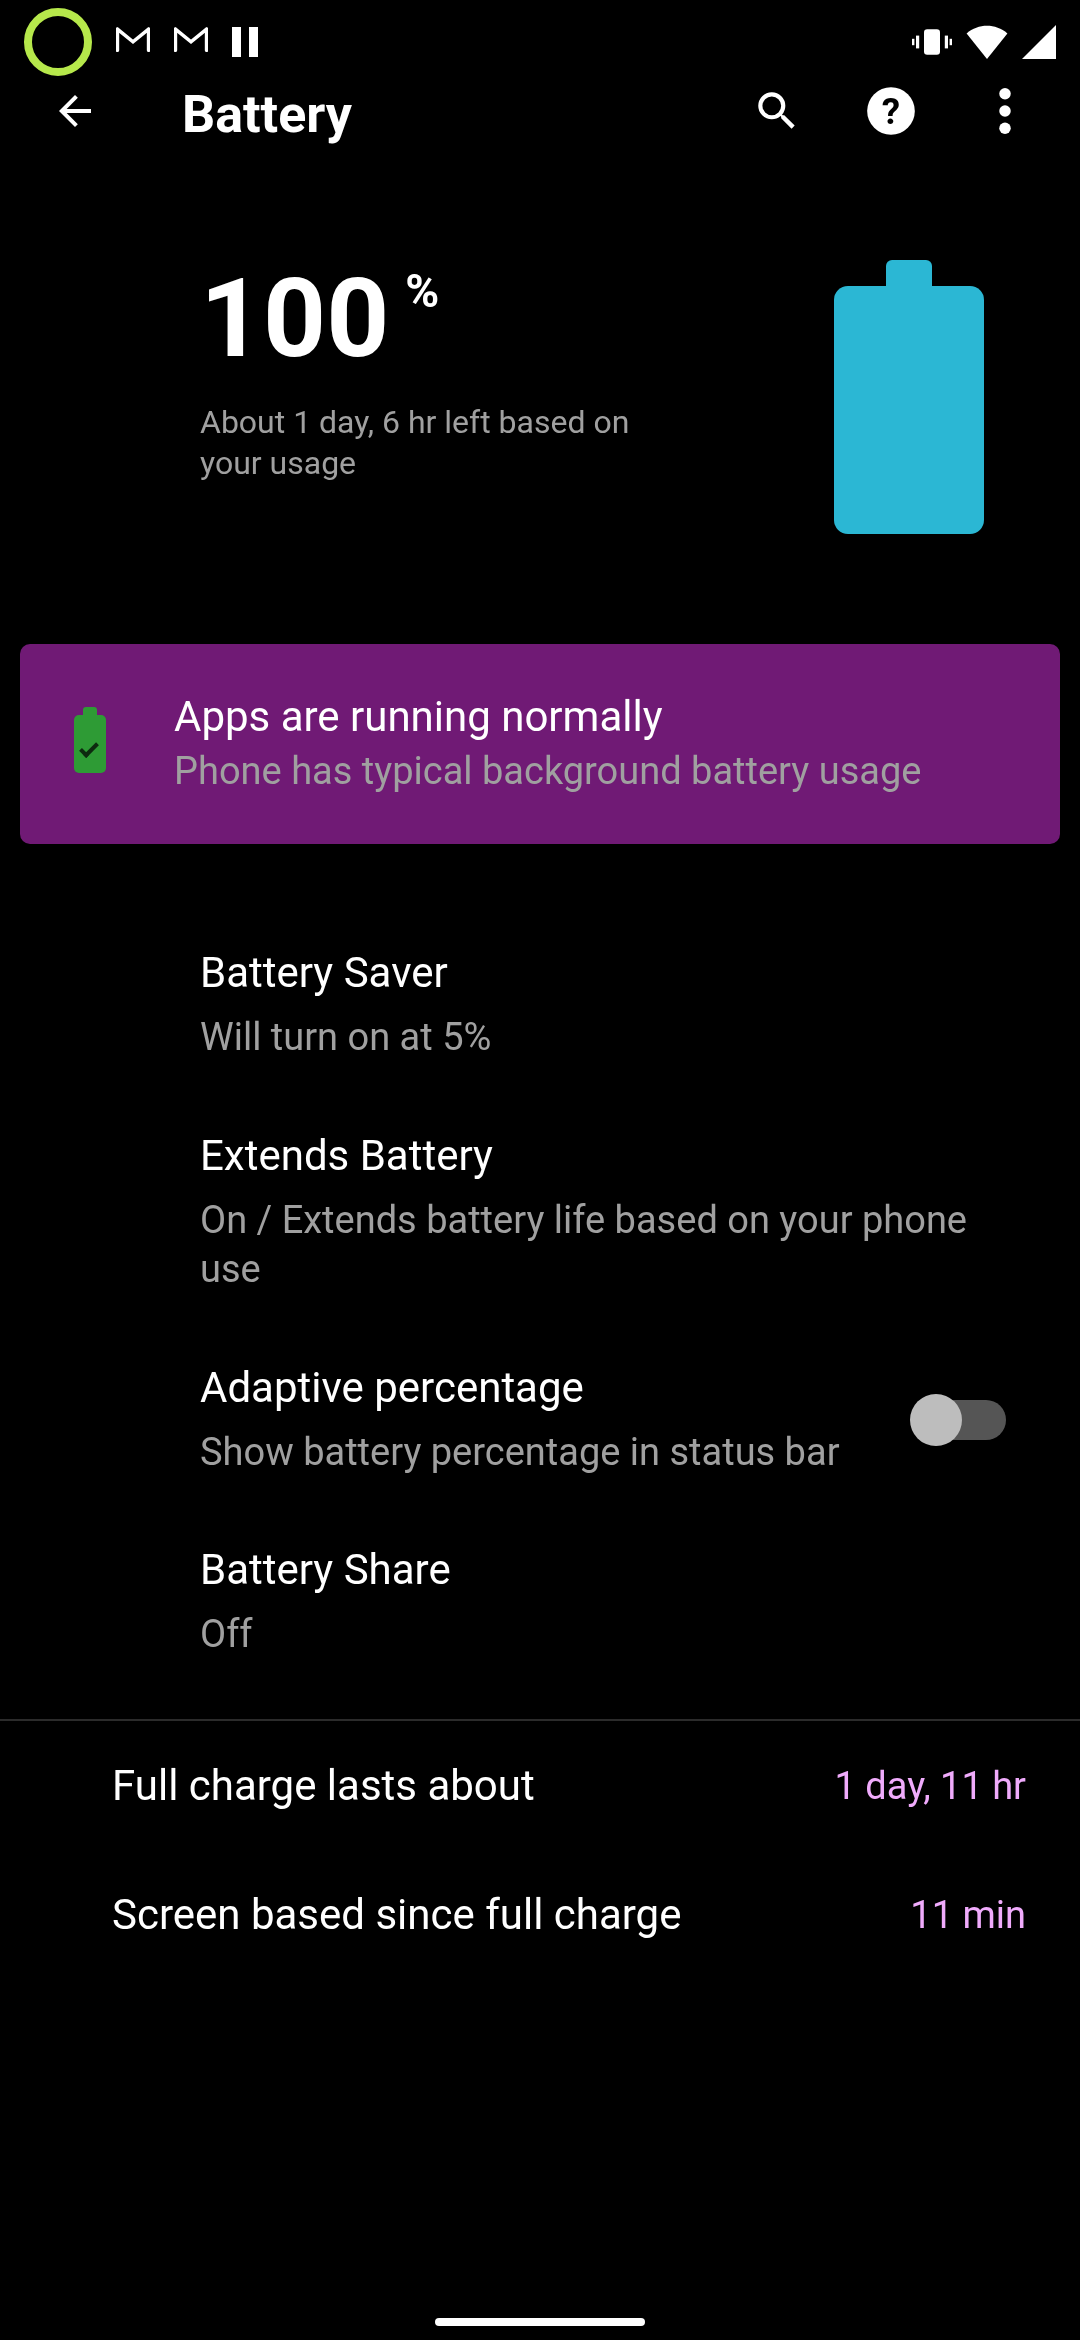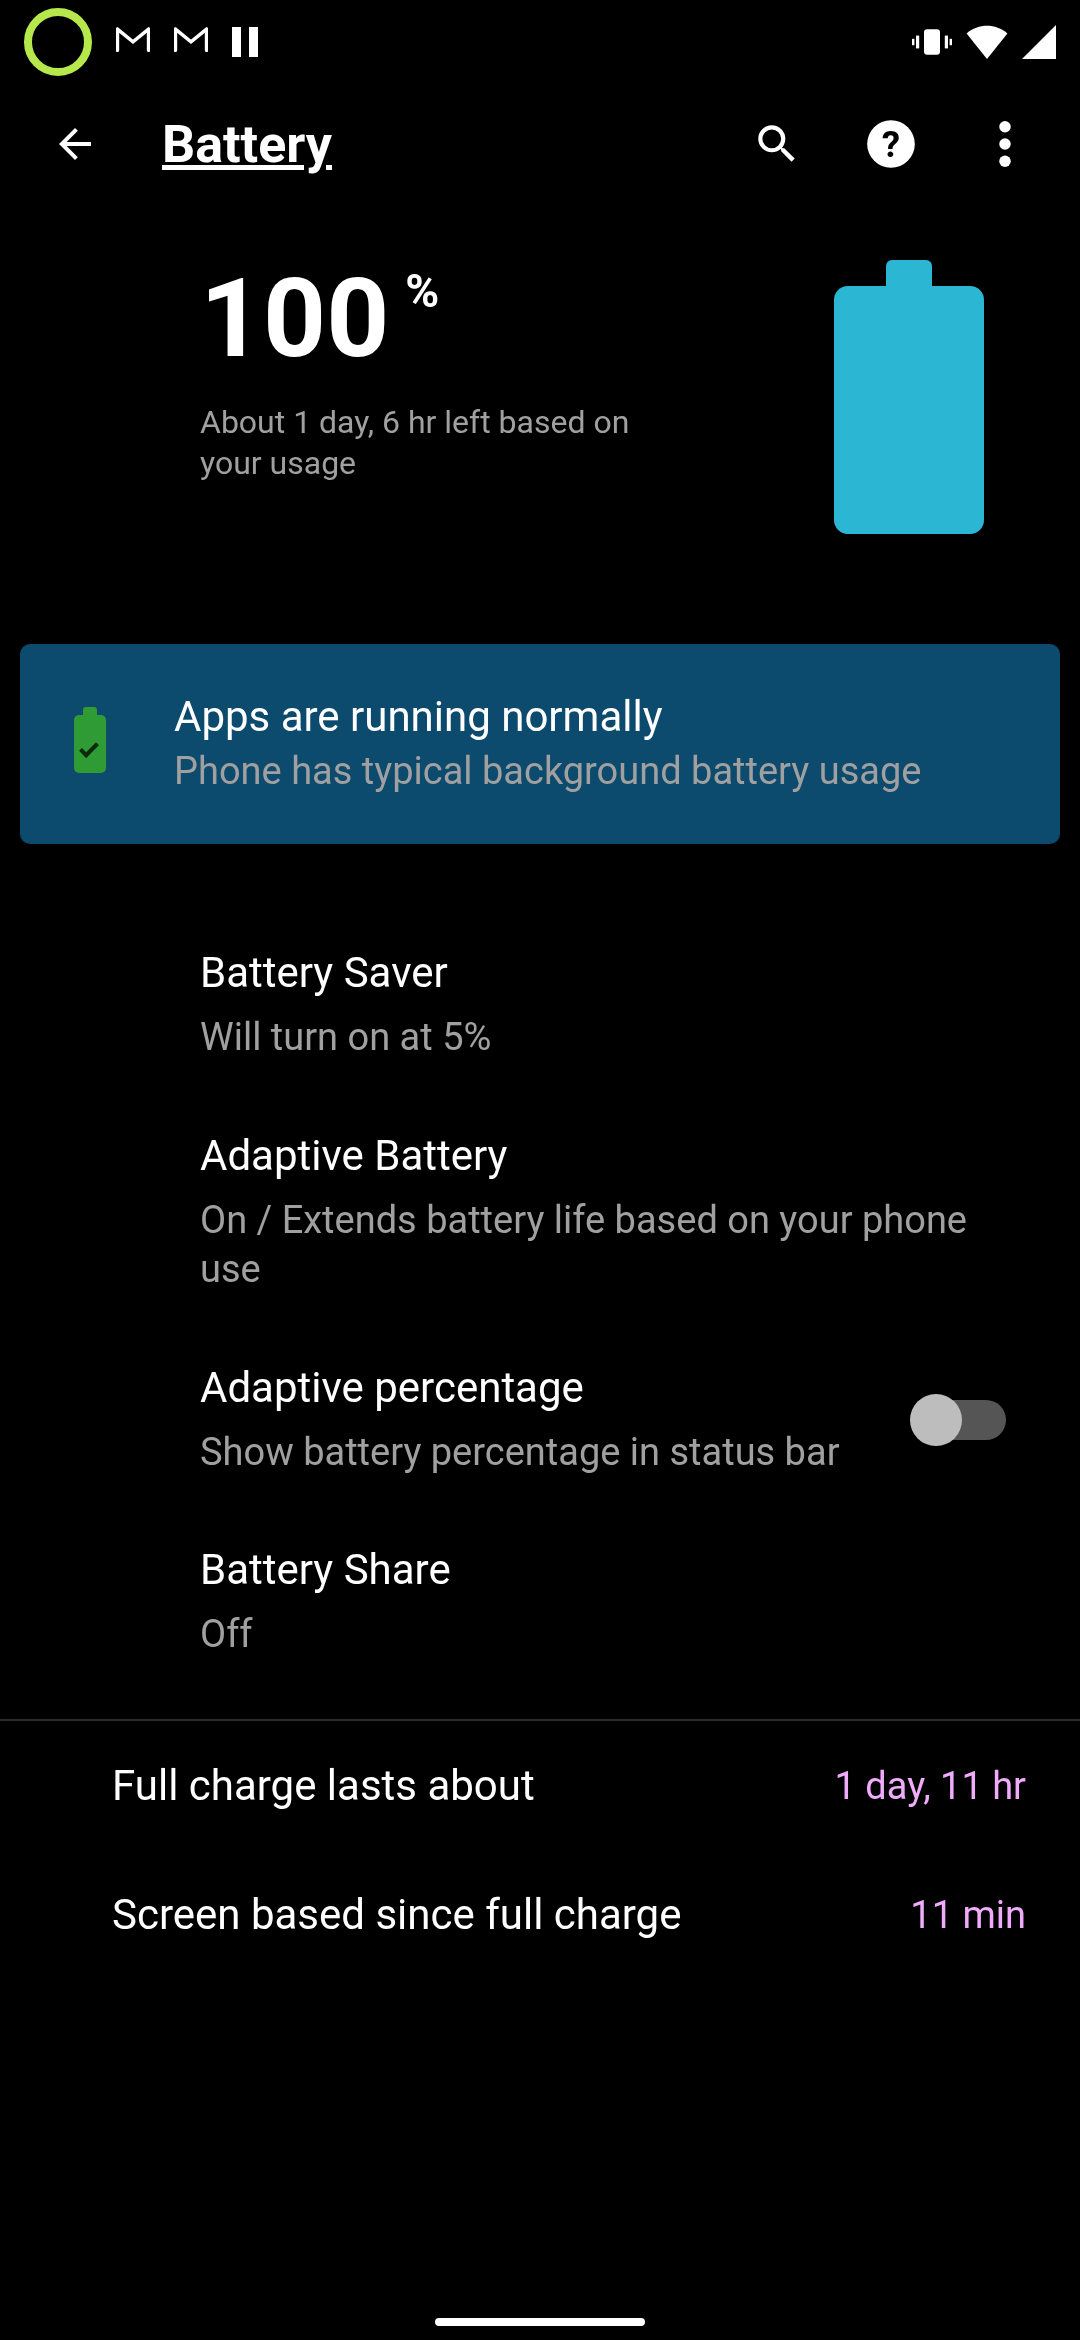--- a/index.html
+++ b/index.html
@@ -11,39 +11,39 @@
   .sb-left { display:flex; align-items:center; gap:24px; }
   .sb-right { display:flex; align-items:center; gap:14px; }
   .ring { width:68px; height:68px; border-radius:50%; border:8px solid #b6e84b; }
   .m-icon { font-family:sans-serif; font-weight:700; font-size:30px; letter-spacing:-4px; color:#fff; }
   .pause { width:26px; height:30px; display:flex; justify-content:space-between; }
   .pause span { width:9px; height:30px; background:#fff; }
   .wifi, .cell, .vibe { color:#fff; }
   .vibe svg, .wifi svg, .cell svg { display:block; }
 
   
-  .appbar { height:120px; display:flex; align-items:center; padding:0 28px 0 48px; gap:60px;text-decoration:underline; }
+  .appbar { height:120px; display:flex; align-items:flex-start; padding:0 28px 0 48px; gap:80px; }
   .back { width:54px; height:54px; display:flex; align-items:center; justify-content:center; }
   .title { font-size:52px; font-weight:700; letter-spacing:0px; flex:1; }
   .ab-actions { display:flex; align-items:center; gap:60px; margin-right:20px; }
   .icon-btn { width:54px; height:54px; display:flex; align-items:center; justify-content:center; }
 
   
   .main { flex:1; padding-top:60px; }
   .hero { display:flex; align-items:flex-start; padding-left:200px; padding-right:60px; justify-content:space-between; margin-bottom:110px; }
   .hero-left {  }
   .pct-row { display:flex; align-items:flex-start; gap:16px; }
   .pct { font-size:110px; font-weight:700; line-height:1; }
   .pct-sym { font-size:46px; font-weight:700; }
   .estimate { font-size:32px; color:#a0a0a0; margin-top:28px; max-width:460px; line-height:1.28; }
   .battery-big { position:relative; width:150px; height:274px; margin-right:36px; margin-top:-4px; }
   .batt-cap  { position:absolute; top:0; left:50%; transform:translateX(-50%); width:46px; height:30px; background:#2bb7d4; border-radius:6px 6px 0 0; }
   .batt-body { position:absolute; top:26px; left:0; width:150px; height:248px; background:#2bb7d4; border-radius:14px; }
 
-  .card { background:#0c4a6e; border-radius:10px; padding:48px 54px 48px 54px; margin:0 20px 70px 20px; display:flex; gap:68px; align-items:center; }
+  .card { background:#701a75; border-radius:10px; padding:48px 54px 48px 54px; margin:0 20px 70px 20px; display:flex; gap:68px; align-items:center; }
   .card .mini-batt { width:32px; height:58px; background:#2e9b35; border-radius:5px; position:relative; }
   .card .mini-batt::before { content:""; position:absolute; top:-8px; left:50%; transform:translateX(-50%); width:14px; height:8px; background:#2e9b35; border-radius:3px 3px 0 0; }
   .card .mini-batt .check { position:absolute; left:6px; top:28px; width:18px; height:10px; border-left:4px solid #0d2a0f; border-bottom:4px solid #0d2a0f; transform:rotate(-45deg); }
   .card-text .t1 { font-size:42px; font-weight:400; }
   .card-text .t2 { font-size:38px; color:#a0a0a0; margin-top:6px; line-height:1.3; }
 
   .setting { padding:34px 54px 34px 200px; display:flex; align-items:center; gap:40px; }
   .setting .txt { flex:1; }
   .s-title { font-size:42px; font-weight:400; }
   .s-sub   { font-size:38px; color:#a0a0a0; margin-top:16px; line-height:1.3; }
@@ -164,21 +164,21 @@
 
     <div class="setting">
       <div class="txt">
         <div class="s-title">Battery Saver</div>
         <div class="s-sub">Will turn on at 5%</div>
       </div>
     </div>
 
     <div class="setting">
       <div class="txt">
-        <div class="s-title">Adaptive Battery</div>
+        <div class="s-title">Extends Battery</div>
         <div class="s-sub">On / Extends battery life based on your phone use</div>
       </div>
     </div>
 
     <div class="setting">
       <div class="txt">
         <div class="s-title">Adaptive percentage</div>
         <div class="s-sub">Show battery percentage in status bar</div>
       </div>
       <div class="switch">

